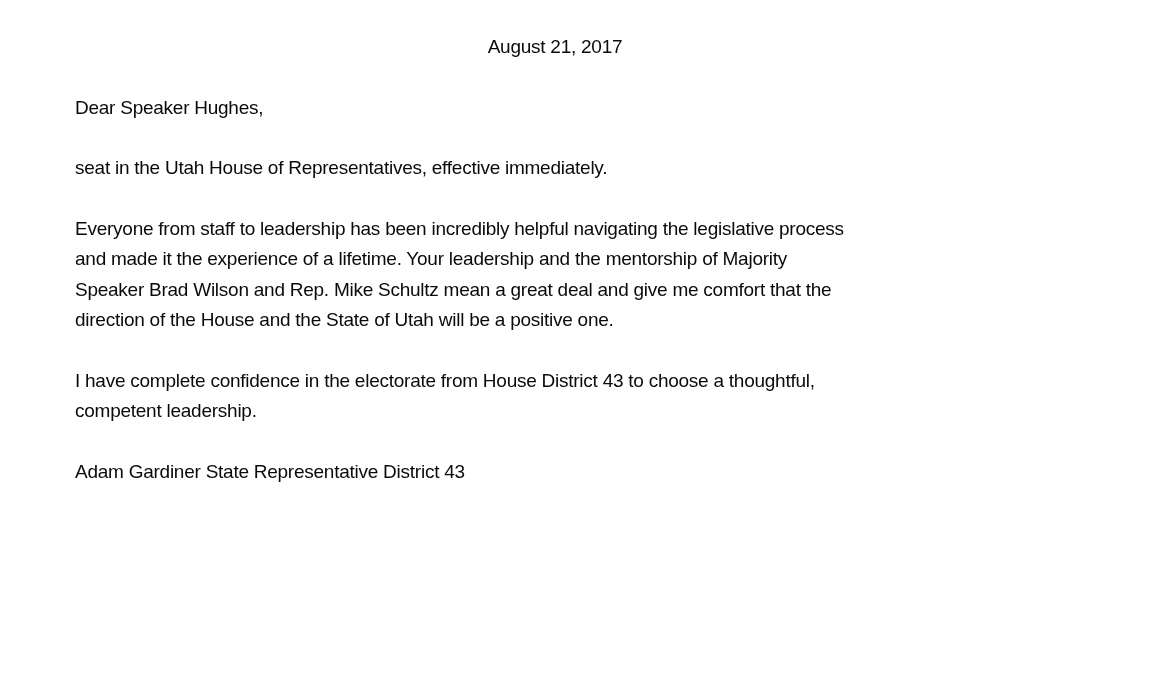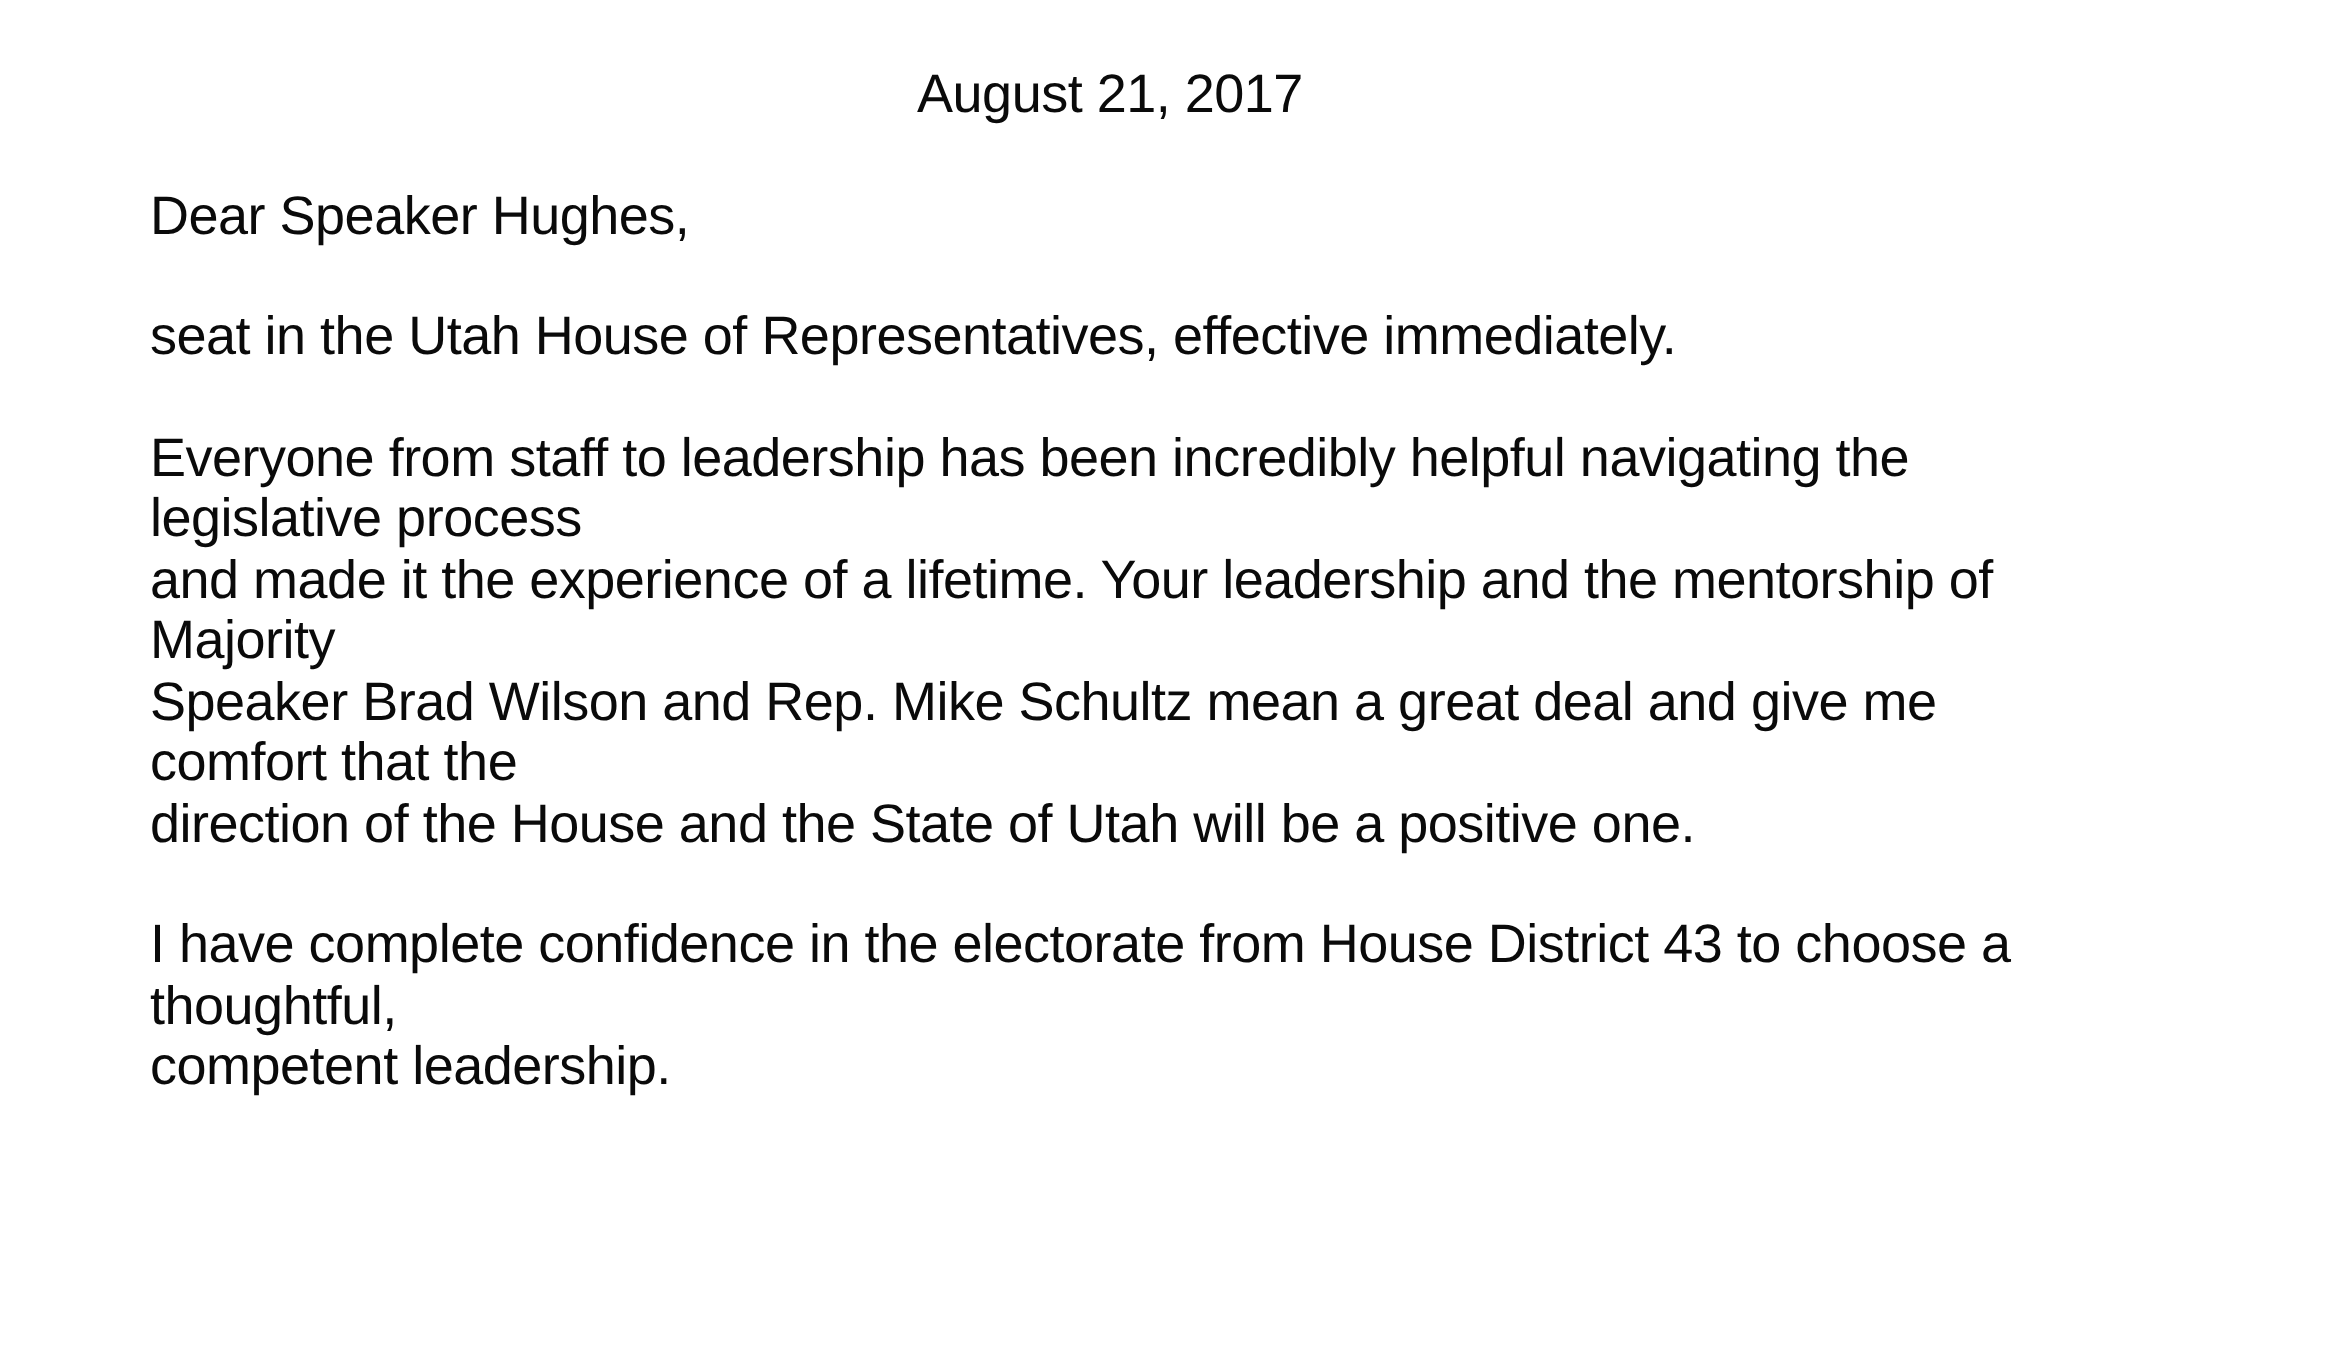--- a/index.html
+++ b/index.html
@@ -14,21 +14,21 @@
     background: #ffffff;
     overflow: hidden;
     font-family: "Liberation Sans", sans-serif;
     color: #0a0a0a;
   }
   .letter {
     position: absolute;
     left: 75px;
     top: 32px;
     width: 960px;
-    font-size: 27px;
+    font-size: 19px;
     line-height: 30.5px;
     letter-spacing: -0.25px;
     font-weight: 400;
   }
   .block {
     margin: 30px 0 0 0;
     padding: 0;
   }
   .block:first-child {
     margin-top: 0;
@@ -60,15 +60,20 @@
       <span class="line">Speaker Brad Wilson and Rep. Mike Schultz mean a great deal and give me comfort that the</span>
       <span class="line">direction of the House and the State of Utah will be a positive one.</span>
     </div>
 
     <div class="block para">
       <span class="line">I have complete confidence in the electorate from House District 43 to choose a thoughtful,</span>
       <span class="line">competent leadership.</span>
     </div>
 
 
+    <div class="block">
+      <span class="line">Adam Gardiner</span>
+      <span class="line">State Representative</span>
+      <span class="line">District 43</span>
+    </div>
 
   </div>
 </div>
 
 </body></html>

